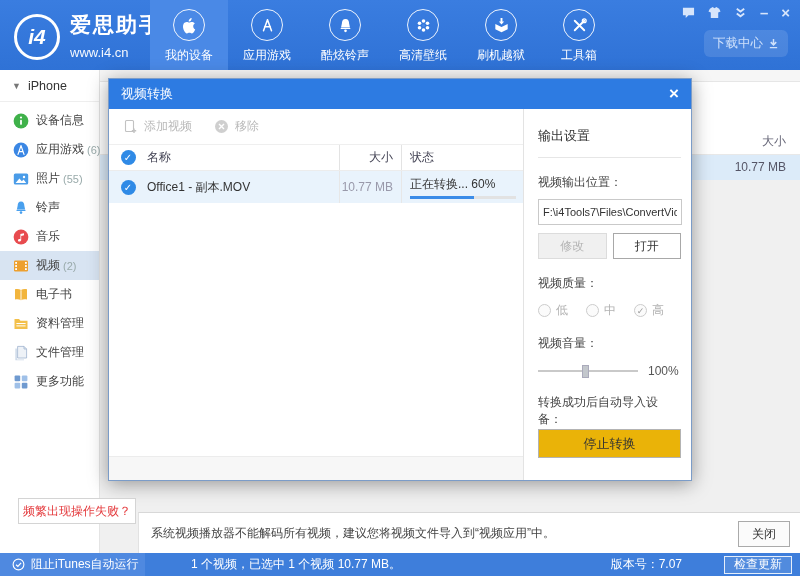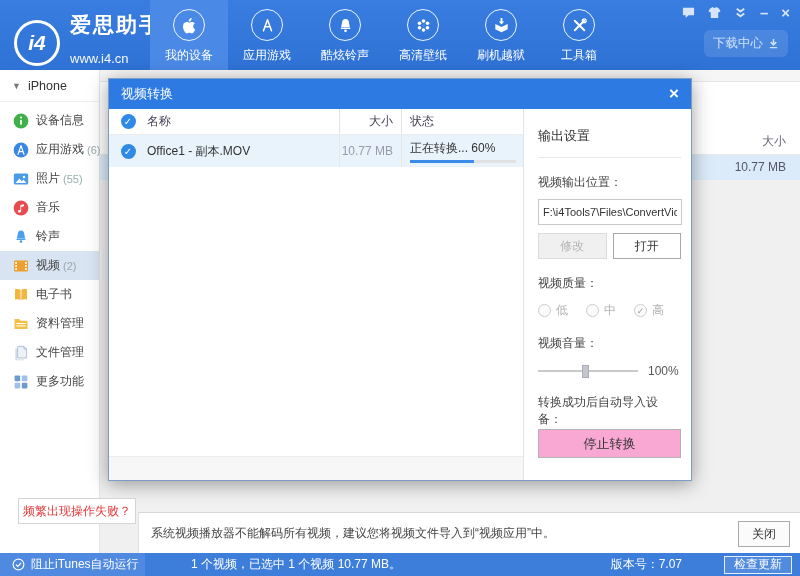--- a/index.html
+++ b/index.html
@@ -5,21 +5,21 @@
   * { margin:0; padding:0; box-sizing:border-box; }
   html,body { width:800px; height:576px; overflow:hidden; }
   body { font-family:"Liberation Sans","DejaVu Sans",sans-serif; font-size:12px; color:#333; background:#f0f0f0; position:relative; }
 
   
   .topbar { position:absolute; left:0; top:0; width:800px; height:70px; background:linear-gradient(#3a7de0,#2f72d6); }
   .logo-wrap { position:absolute; left:14px; top:11px; display:flex; align-items:flex-end; }
   .logo-circle { width:46px; height:46px; border:3px solid #fff; border-radius:50%; display:flex; align-items:center; justify-content:center; color:#fff; font-weight:bold; font-style:italic; font-size:21px; }
   .logo-texts { margin-left:10px; color:#fff; }
   .logo-title { font-size:21px; font-weight:bold; letter-spacing:2px; }
-  .logo-url { font-size:13px; margin-top:12px; opacity:.95; }
+  .logo-url { font-size:13px; margin-top:6px; opacity:.95; }
 
   .nav { position:absolute; left:150px; top:0; height:70px; display:flex; }
   .nav-tab { width:78px; height:70px; display:flex; flex-direction:column; align-items:center; padding-top:9px; cursor:pointer; }
   .nav-tab.sel { background:#4a89e6; }
   .nav-ico { width:32px; height:32px; border:1.5px solid rgba(255,255,255,.9); border-radius:50%; display:flex; align-items:center; justify-content:center; }
   .nav-ico svg { width:19px; height:19px; }
   .nav-label { color:#fff; font-size:12px; margin-top:6px; white-space:nowrap; }
 
   .winctl { position:absolute; right:10px; top:6px; display:flex; align-items:center; gap:13px; }
   .winctl .wc { color:#d7e5fb; display:flex; align-items:center; cursor:pointer; }
@@ -83,21 +83,21 @@
   .btn-modify { width:69px; background:#f0f0f0; border:1px solid #dcdcdc; color:#b5b5b5; cursor:default; }
   .btn-open { width:69px; background:#fff; border:1px solid #a8a8a8; color:#333; }
   .radio-row { margin-top:10px; display:flex; gap:18px; }
   .radio { display:flex; align-items:center; gap:5px; color:#b2b2b2; }
   .rdot { width:13px; height:13px; border:1.5px solid #ccc; border-radius:50%; background:#fbfbfb; display:flex; align-items:center; justify-content:center; font-size:9px; color:#9a9a9a; }
   .slider-row { margin-top:12px; display:flex; align-items:center; gap:10px; }
   .slider { position:relative; width:100px; height:14px; }
   .slider-track { position:absolute; left:0; right:0; top:6px; height:2px; background:#c9c9c9; }
   .slider-handle { position:absolute; left:44px; top:1px; width:7px; height:13px; background:#c3c7cc; border:1px solid #aab; }
   .slider-val { color:#555; }
-  .btn-stop { position:absolute; left:14px; right:10px; bottom:22px; height:29px; background:#f9a8d4; border:1px solid #b3b3b3; color:#333; font-size:13px; display:flex; align-items:center; justify-content:center; cursor:pointer; }
+  .btn-stop { position:absolute; left:14px; right:10px; bottom:22px; height:29px; background:#eab308; border:1px solid #b3b3b3; color:#333; font-size:13px; display:flex; align-items:center; justify-content:center; cursor:pointer; }
 
   
   .fail-btn { position:absolute; left:18px; top:498px; width:118px; height:26px; background:#fff; border:1px solid #d4d4d4; color:#e4393c; font-size:12px; display:flex; align-items:center; justify-content:center; cursor:pointer; }
   .notice-strip { position:absolute; left:138px; top:512px; right:0; height:41px; background:#fff; border-top:1px solid #d8d8d8; border-left:1px solid #e2e2e2; display:flex; align-items:center; }
   .notice-text { margin-left:12px; color:#444; font-size:12px; }
   .btn-closemsg { position:absolute; right:10px; top:8px; width:52px; height:26px; background:#fbfbfb; border:1px solid #aaa; color:#333; font-size:12px; display:flex; align-items:center; justify-content:center; cursor:pointer; }
 
   .bottombar { position:absolute; left:0; top:553px; width:800px; height:23px; background:#3e7edb; display:flex; align-items:center; color:#fff;gap:32px; }
   .bb-left { width:145px; height:23px; background:#4f89e0; display:flex; align-items:center; padding-left:12px; gap:6px; cursor:pointer; }
   .bb-left svg { width:13px; height:13px; }
@@ -241,32 +241,32 @@
     <svg viewBox="0 0 16 16">
         <rect x=".8" y="2.4" width="14.4" height="11.2" rx="1.6" fill="#4a9ce8"></rect>
         <circle cx="11" cy="6" r="1.2" fill="#fff"></circle>
         <path d="M2.6 12 L6.4 7.6 L8.8 10.2 L10.6 8.6 L13.2 12 Z" fill="#fff"></path>
       </svg>
     <span class="side-label">照片</span>
     <span class="side-count">(55)</span>
   </div>
   <div class="side-item">
     <svg viewBox="0 0 16 16">
-        <circle cx="8" cy="8" r="7.4" fill="#e84b4f"></circle>
-        <path d="M11 4.2 L7.4 5.1 V10.2 c-.3-.15-.7-.2-1.1-.1-.9.2-1.5.9-1.3 1.6.2.7 1 1 1.9.8.8-.2 1.3-.8 1.3-1.4 V7 L11 6.2 Z" fill="#fff"></path>
-      </svg>
-    <span class="side-label">音乐</span>
-  </div>
-  <div class="side-item">
-    <svg viewBox="0 0 16 16">
         <path d="M8 1.6 C5.6 1.6 4.7 3.4 4.7 5.6 L3.9 9.4 H12.1 L11.3 5.6 C11.3 3.4 10.4 1.6 8 1.6 Z" fill="#49a0ee"></path>
         <rect x="3.4" y="9.8" width="9.2" height="1.1" rx=".55" fill="#49a0ee"></rect>
         <circle cx="8" cy="12.6" r="1.3" fill="#49a0ee"></circle>
       </svg>
     <span class="side-label">铃声</span>
+  </div>
+  <div class="side-item">
+    <svg viewBox="0 0 16 16">
+        <circle cx="8" cy="8" r="7.4" fill="#e84b4f"></circle>
+        <path d="M11 4.2 L7.4 5.1 V10.2 c-.3-.15-.7-.2-1.1-.1-.9.2-1.5.9-1.3 1.6.2.7 1 1 1.9.8.8-.2 1.3-.8 1.3-1.4 V7 L11 6.2 Z" fill="#fff"></path>
+      </svg>
+    <span class="side-label">音乐</span>
   </div>
   <div class="side-item sel">
     <svg viewBox="0 0 16 16">
         <rect x="1" y="2.6" width="14" height="10.8" rx="1.2" fill="#eda02f"></rect>
         <rect x="2.2" y="4" width="1.8" height="1.8" fill="#fff"></rect>
         <rect x="2.2" y="7.1" width="1.8" height="1.8" fill="#fff"></rect>
         <rect x="2.2" y="10.2" width="1.8" height="1.8" fill="#fff"></rect>
         <rect x="12" y="4" width="1.8" height="1.8" fill="#fff"></rect>
         <rect x="12" y="7.1" width="1.8" height="1.8" fill="#fff"></rect>
         <rect x="12" y="10.2" width="1.8" height="1.8" fill="#fff"></rect>
@@ -308,20 +308,36 @@
   </div>
 </div>
 
 <div class="modal">
   <div class="modal-title">
     <span class="modal-title-text">视频转换</span>
     <span class="modal-close">×</span>
   </div>
   <div class="modal-body">
     <div class="m-left">
+      <div class="m-toolbar">
+        <span class="tool-item">
+          <svg viewBox="0 0 15 15" fill="none" stroke="#c2c2c2" stroke-width="1.1">
+              <rect x="2.5" y="1.5" width="8" height="11" rx="1"></rect>
+              <path d="M11 9.5 V14 M8.8 11.8 H13.2" stroke-width="1.4"></path>
+            </svg>
+          <span>添加视频</span>
+        </span>
+        <span class="tool-item">
+          <svg viewBox="0 0 15 15">
+              <circle cx="7.5" cy="7.5" r="6.5" fill="#cfcfcf"></circle>
+              <path d="M5 5 L10 10 M10 5 L5 10" stroke="#fff" stroke-width="1.4"></path>
+            </svg>
+          <span>移除</span>
+        </span>
+      </div>
 
       <div class="t-header">
         <span class="cell-chk">
             <span class="chk">✓</span>
           </span>
         <span class="cell-name">名称</span>
         <span class="cell-size">大小</span>
         <span class="cell-status">状态</span>
       </div>
 

